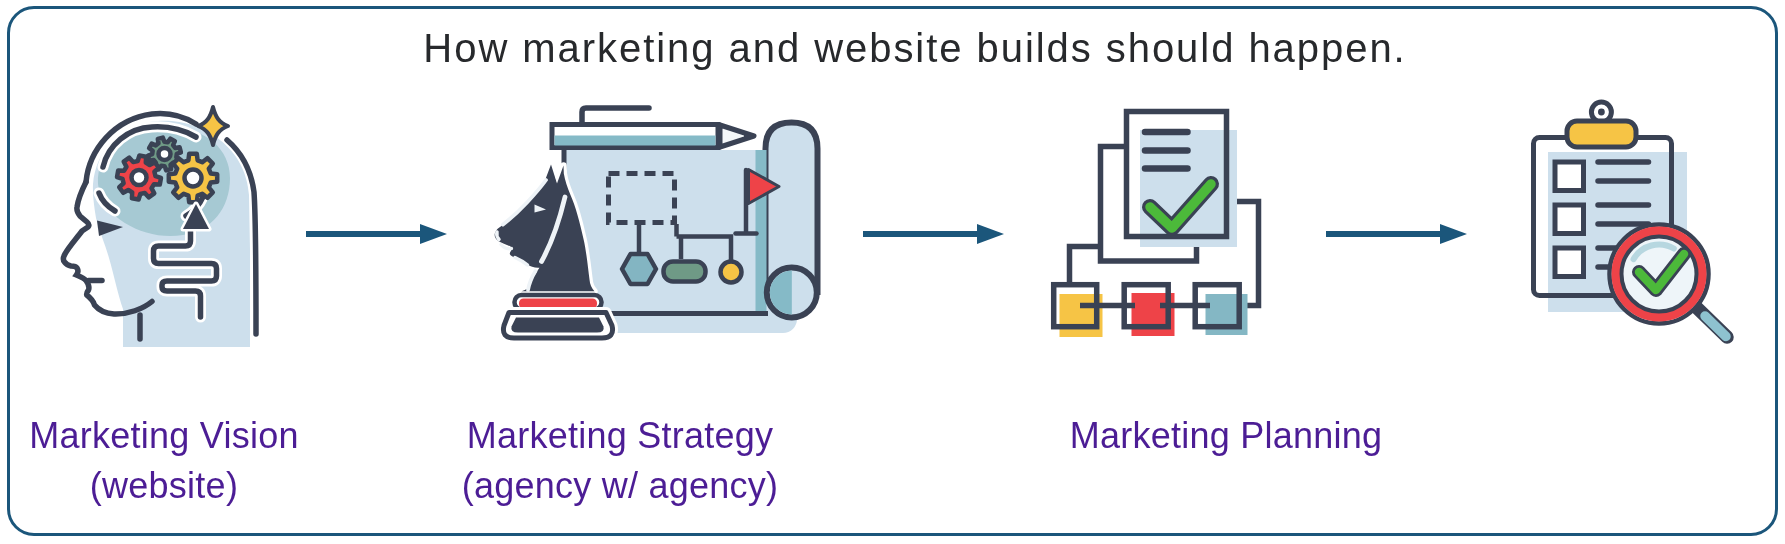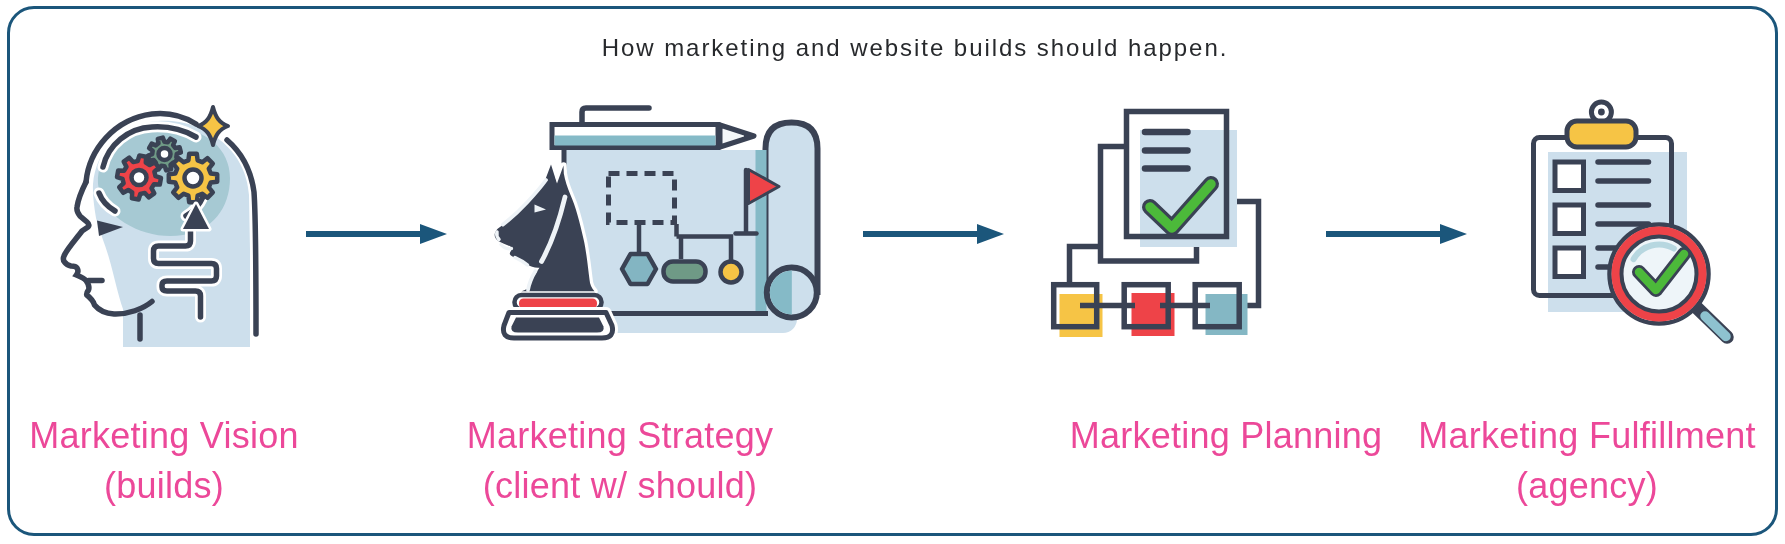--- a/index.html
+++ b/index.html
@@ -1,23 +1,23 @@
 <!DOCTYPE html>
 <html><head>
 <meta charset="utf-8">
 <style>
   html,body { margin:0; padding:0; background:#ffffff; }
   .canvas { position:relative; width:1785px; height:544px; background:#ffffff;
              font-family:"Liberation Sans", sans-serif; overflow:hidden; }
   .frame { position:absolute; left:7px; top:6px; width:1771px; height:530px;
             border:3px solid #1b567b; border-radius:27px; box-sizing:border-box; }
   .title { position:absolute; left:45px; right:0; top:29px; text-align:center;
-            font-size:24px; line-height:38px; letter-spacing:1.95px; color:#27292c; }
+            font-size:40px; line-height:38px; letter-spacing:1.95px; color:#27292c; }
   .label { position:absolute; top:411px; transform:translateX(-50%); text-align:center;
-            font-size:36px; line-height:50px; letter-spacing:0.25px; color:#ec4899; white-space:nowrap; }
+            font-size:36px; line-height:50px; letter-spacing:0.25px; color:#4c1d95; white-space:nowrap; }
   .label-1 { left:164px; }
   .label-2 { left:620px; }
   .label-3 { left:1226px; }
   .label-4 { left:1587px; }
 </style>
 </head>
 <body>
 
 <div class="canvas">
   <div class="frame"></div>
@@ -272,26 +272,22 @@
       <circle fill="none" stroke="#3a4254" stroke-width="4" cx="1659" cy="274" r="37.5"></circle>
       <path fill="none" stroke="#b7d7e0" stroke-width="6" stroke-linecap="round" d="M1633.5,259.2 A29.5,29.5 0 0 1 1673.8,248.5"></path>
       <path fill="none" stroke="#3a4254" stroke-width="14" stroke-linecap="round" stroke-linejoin="round" d="M1639,272 L1656,290 L1684,254"></path>
       <path fill="none" stroke="#4cb93a" stroke-width="8.5" stroke-linecap="round" stroke-linejoin="round" d="M1639,272 L1656,290 L1684,254"></path>
     </g>
   </g>
 </svg>
 
   <div class="label label-1">
     <span>Marketing Vision</span><br>
-    <span>(builds)</span>
+    <span>(website)</span>
   </div>
   <div class="label label-2">
     <span>Marketing Strategy</span><br>
-    <span>(client w/ should)</span>
+    <span>(agency w/ agency)</span>
   </div>
   <div class="label label-3">
     <span>Marketing Planning</span><br>
   </div>
-  <div class="label label-4">
-    <span>Marketing Fulfillment</span><br>
-    <span>(agency)</span>
-  </div>
 </div>
 
 </body></html>

